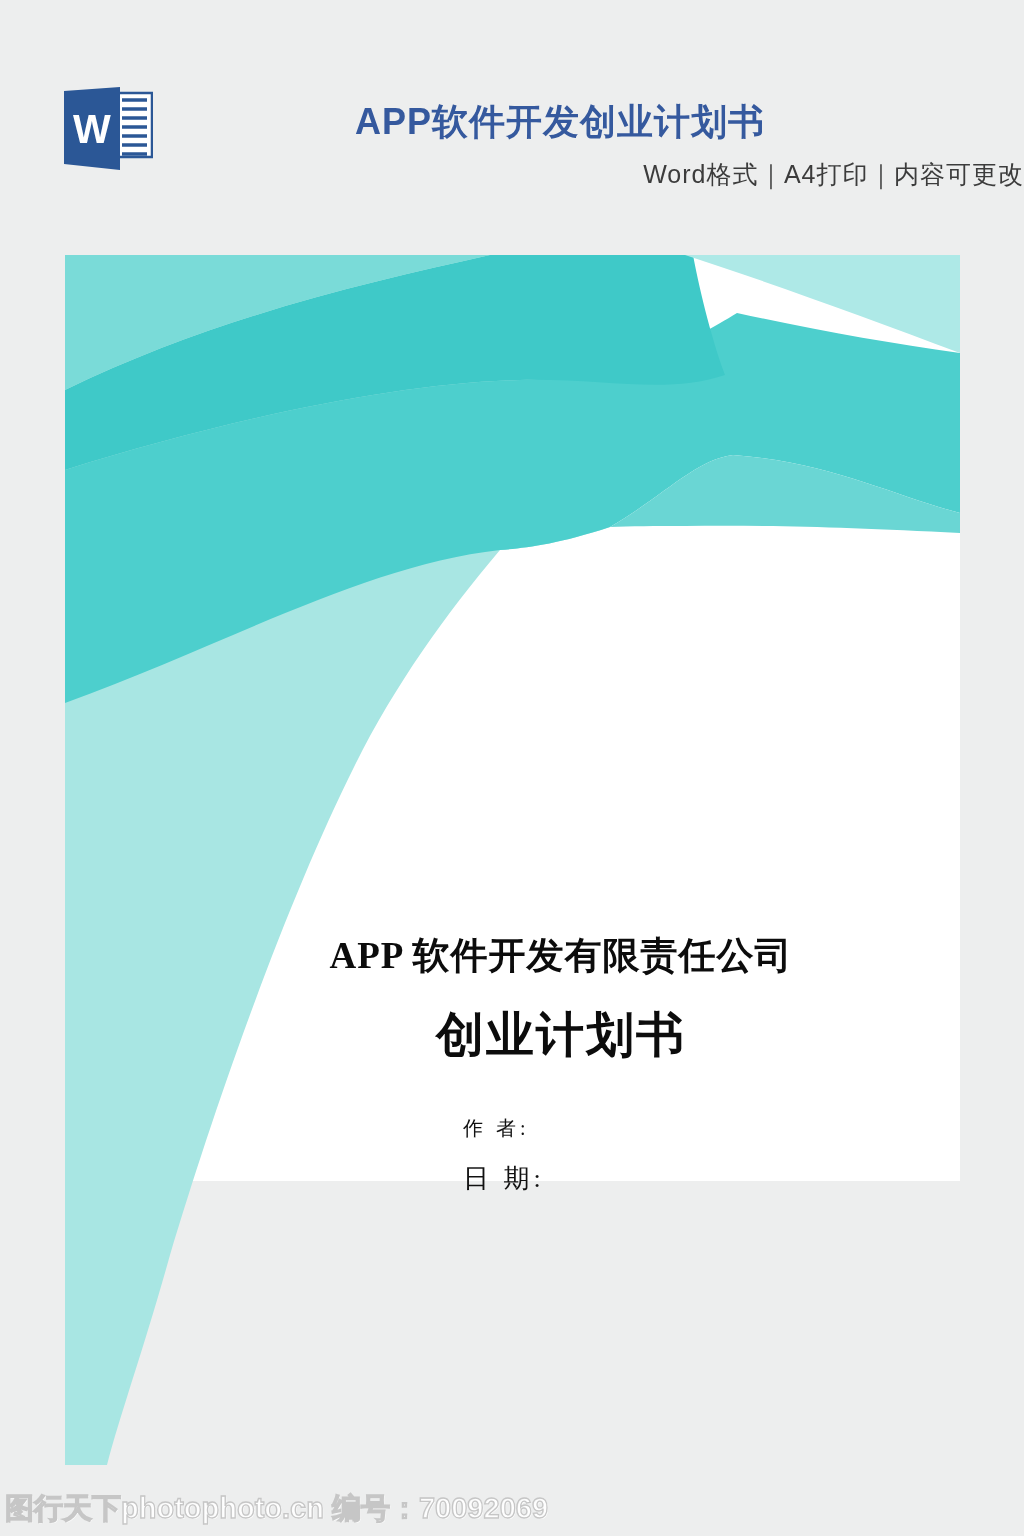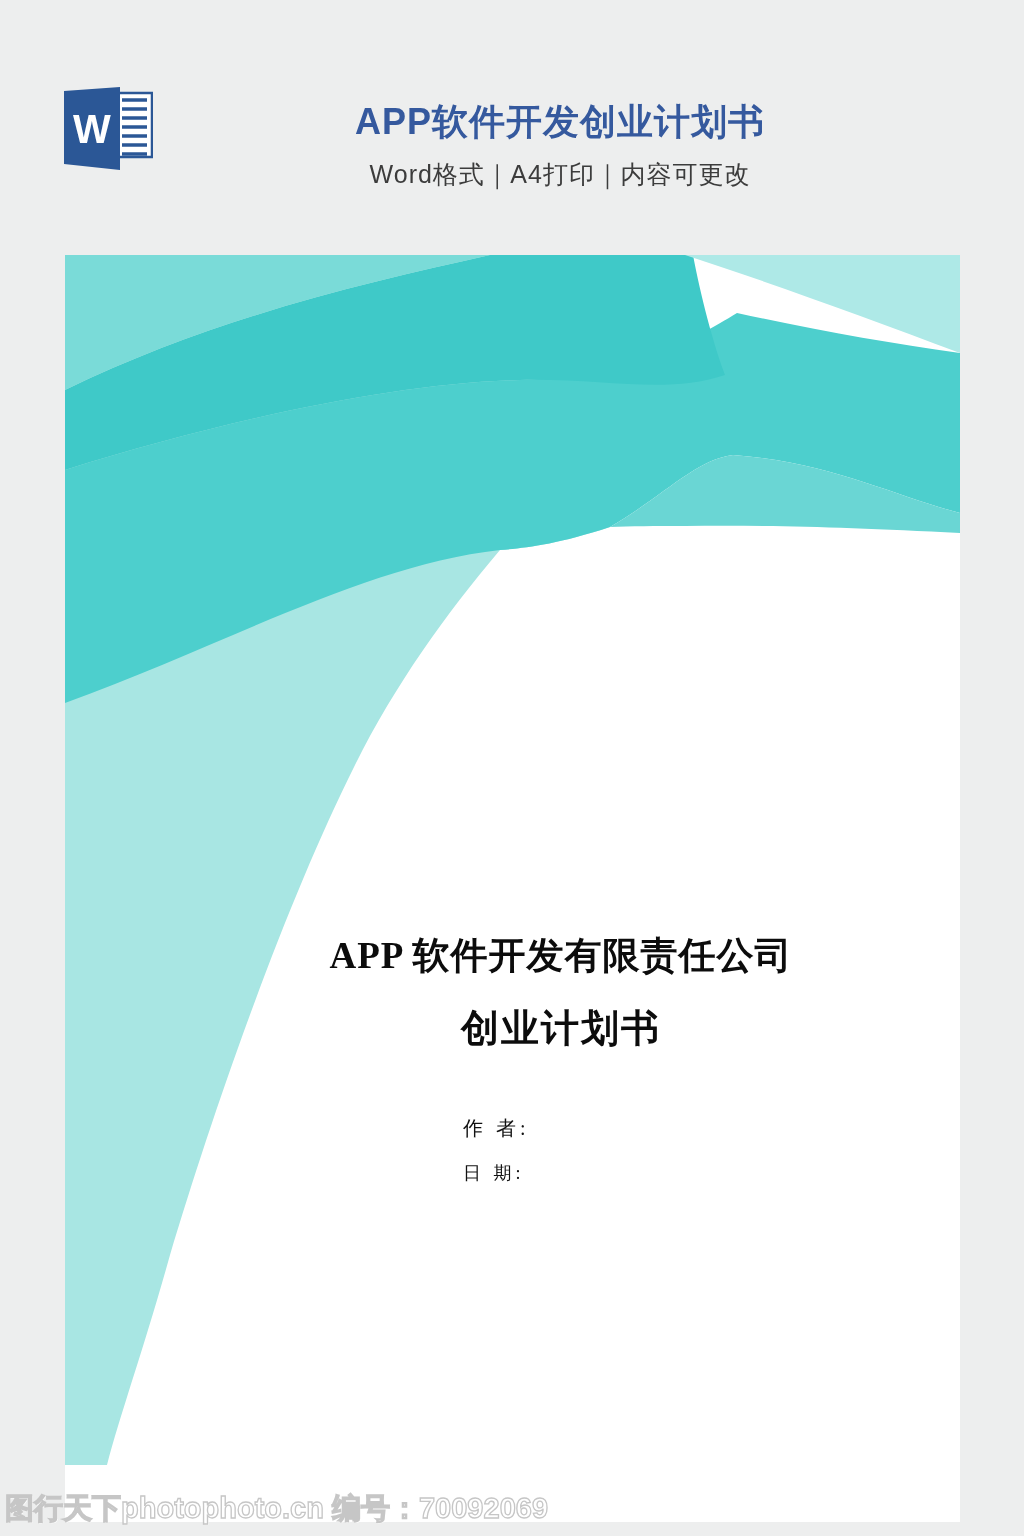--- a/index.html
+++ b/index.html
@@ -14,36 +14,36 @@
   .listing-title{
     margin:0;position:absolute;left:0;right:0;top:98px;
     font-size:36px;font-weight:bold;letter-spacing:1px;
   }
   .listing-subtitle{
     margin:0;position:absolute;left:0;right:0;top:158px;
     font-size:25px;font-weight:normal;letter-spacing:1px;
   }
   
   .doc-page{
-    position:absolute;left:65px;top:255px;width:895px;height:1267px;
+    position:absolute;left:65px;top:255px;width:895px;height:926px;
     background:#FFFFFF;
   }
   .cover-art{position:absolute;left:0;top:0;width:895px;height:1267px;}
   .doc-title{
     position:absolute;left:97px;right:0;top:0;text-align:center;
     font-family:"Liberation Serif","DejaVu Serif",serif;font-weight:bold;color:#0c0c0c;
   }
   .doc-title-line1{position:absolute;left:0;right:0;top:676px;font-size:37px;letter-spacing:1px;}
-  .doc-title-line2{position:absolute;left:0;right:0;top:748px;font-size:38px;letter-spacing:2px;}
+  .doc-title-line2{position:absolute;left:0;right:0;top:748px;font-size:48px;letter-spacing:2px;}
   .doc-meta{
     position:absolute;left:398px;top:0;width:400px;
     font-family:"Liberation Serif","DejaVu Serif",serif;color:#111;
   }
   .author-row{position:absolute;left:0;top:860px;font-size:20px;letter-spacing:4px;}
-  .date-row{position:absolute;left:0;top:906px;font-size:18px;letter-spacing:4px;text-align:center;}
+  .date-row{position:absolute;left:0;top:906px;font-size:26px;letter-spacing:4px;text-align:center;}
   
   .watermark{
     position:absolute;left:5px;top:1489px;
     font-size:29px;font-weight:bold;letter-spacing:0px;
     color:rgba(255,255,255,0.25);
     -webkit-text-stroke:1.3px #c6c6c6;
     text-shadow:1px 1px 0 rgba(255,255,255,0.9);
     white-space:nowrap;
   }
 </style>
@@ -66,21 +66,21 @@
         <line x1="59" y1="61" x2="84" y2="61" stroke="#2B5796"></line>
         <line x1="59" y1="70" x2="84" y2="70" stroke="#2B5796"></line>
       </g>
 
       <path d="M1,7 L57,3 L57,86 L1,80 Z" fill="#2B5796"></path>
       <text x="29" y="59" text-anchor="middle" font-size="40" font-weight="bold" fill="#FFFFFF" font-family="Liberation Sans, sans-serif">W</text>
     </svg>
 
     <div class="header-text">
       <h1 class="listing-title" style="color: rgb(53, 89, 158);">APP软件开发创业计划书</h1>
-      <p class="listing-subtitle" style="color: rgb(60, 60, 60);">Word格式｜A4打印｜内容可更改</p>
+      <p class="listing-subtitle" style="color: rgb(60, 60, 60); text-align: right;">Word格式｜A4打印｜内容可更改</p>
     </div>
   </header>
 
   <div class="doc-page">
 
     <svg class="cover-art" viewBox="0 0 895 1267" preserveAspectRatio="none" aria-hidden="true">
 
       <path d="M0,0 L560,0 C552,110 548,200 545,272
                C490,290 460,293 435,295
                C380,360 330,430 290,510

